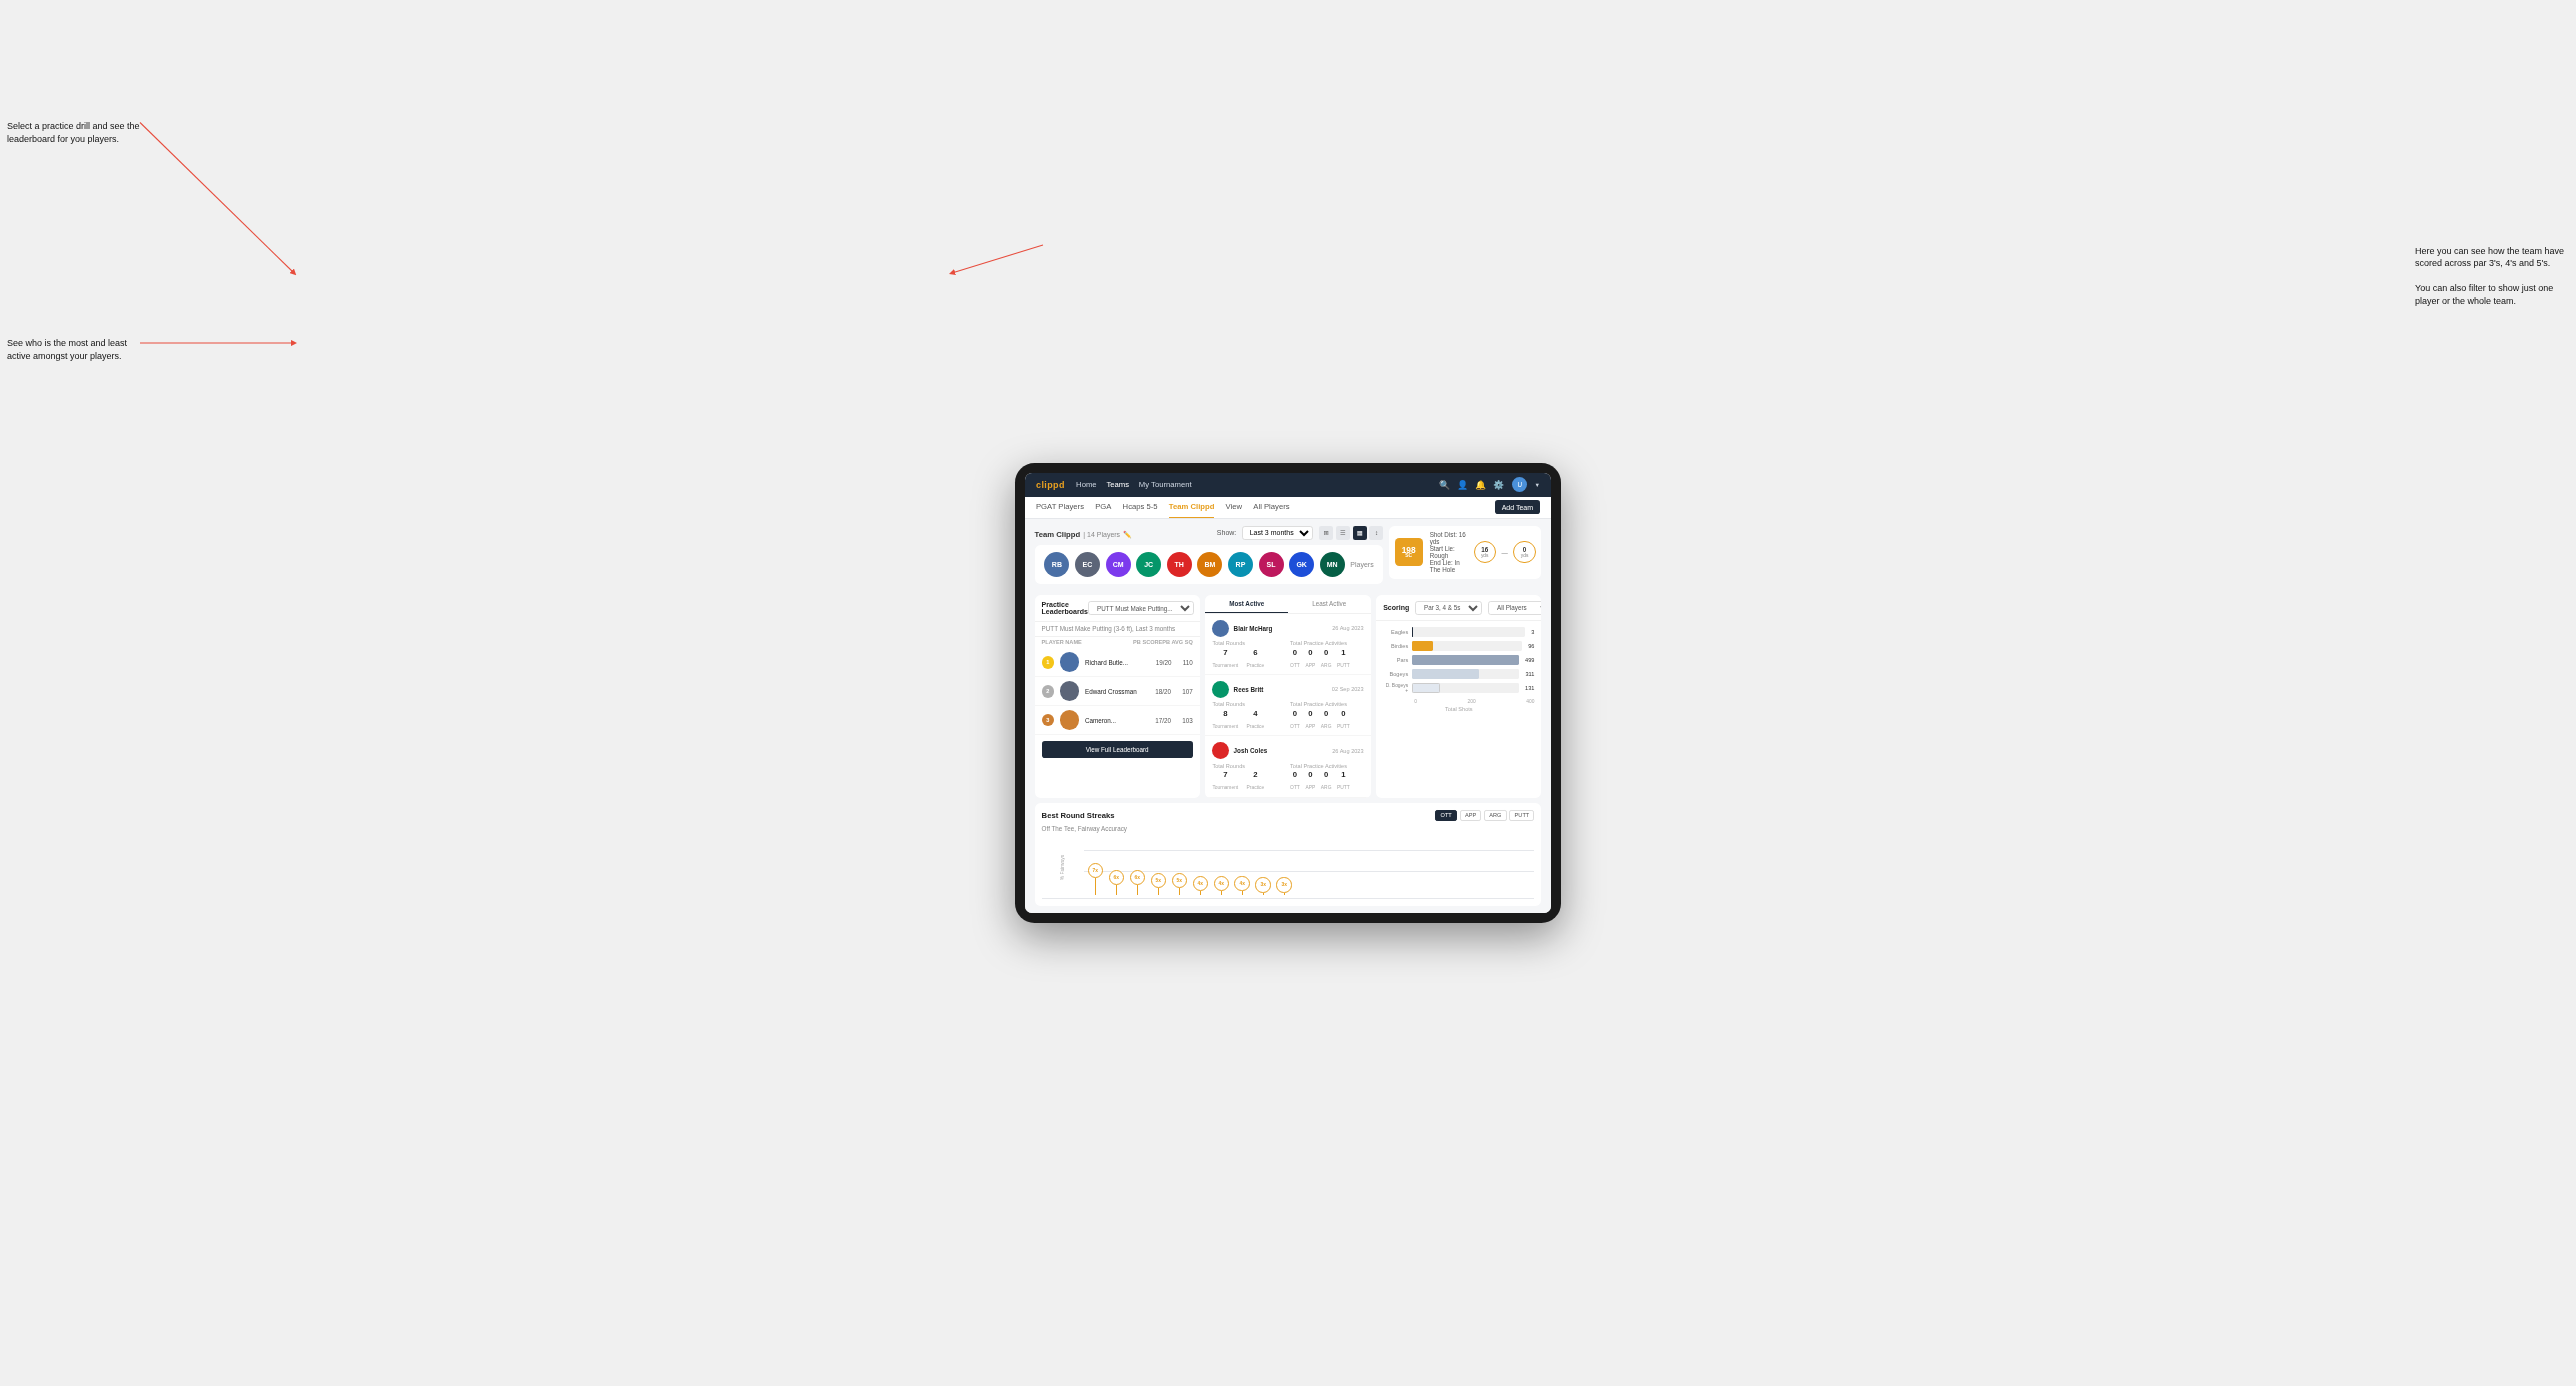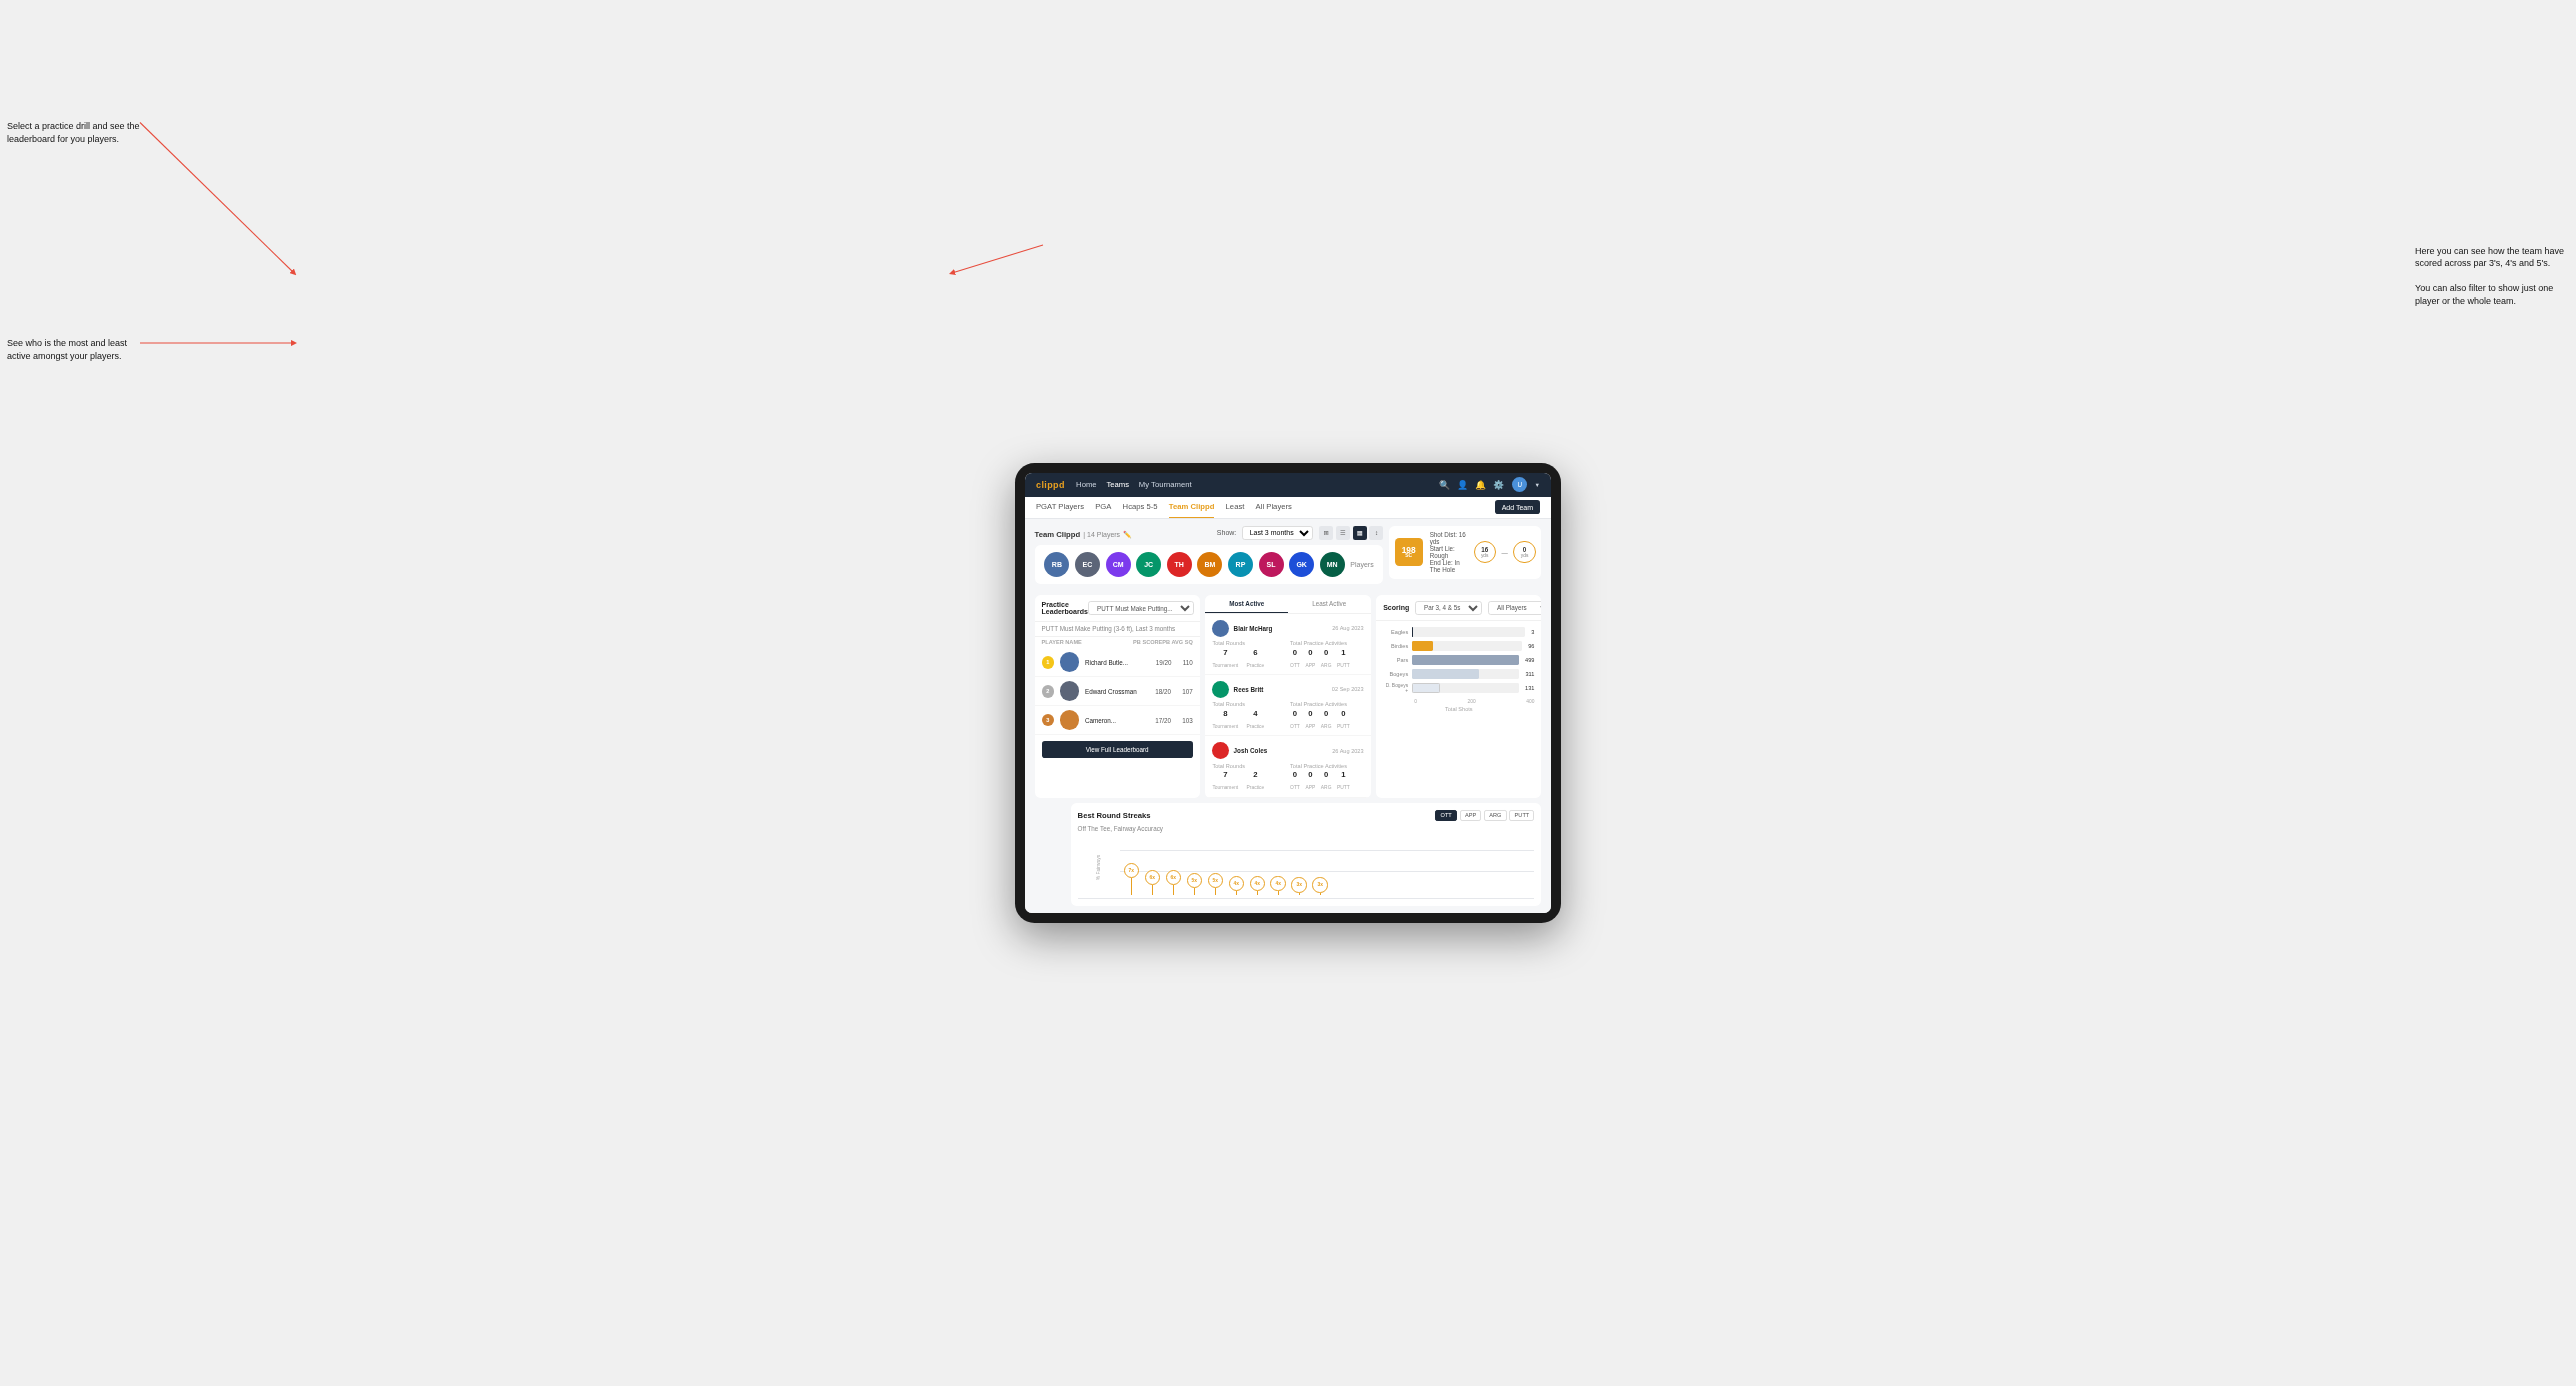--- a/index.html
+++ b/index.html
@@ -516,21 +516,20 @@
       font-size: 5.6px;
       color: #aaa;
       padding: 1.4px 0 4.2px;
     }
 
     
     .streaks-section {
       background: #fff;
       border-radius: 5.6px;
       padding: 7px;
-      margin-left: 36px;
     }
     .streaks-header {
       display: flex;
       align-items: center;
       justify-content: space-between;
       margin-bottom: 4.2px;
     }
     .streaks-title {
       font-size: 7.7px;
       font-weight: 600;
@@ -595,21 +594,21 @@
         <span class="avatar-circle">U</span>
         <span class="nav-icon" style="font-size:5.6px;">▼</span>
       </div>
     </div>
 
     <div class="sub-nav">
       <span class="sub-nav-item">PGAT Players</span>
       <span class="sub-nav-item">PGA</span>
       <span class="sub-nav-item">Hcaps 5-5</span>
       <span class="sub-nav-item active">Team Clippd</span>
-      <span class="sub-nav-item">Least</span>
+      <span class="sub-nav-item">View</span>
       <span class="sub-nav-item">All Players</span>
       <div class="add-team-btn">Add Team</div>
     </div>
 
     <div class="main-content">
 
       <div style="display:grid; grid-template-columns: 1fr 1fr; gap: 5.6px; margin-bottom: 5.6px;">
 
         <div>
           <div class="team-header">

